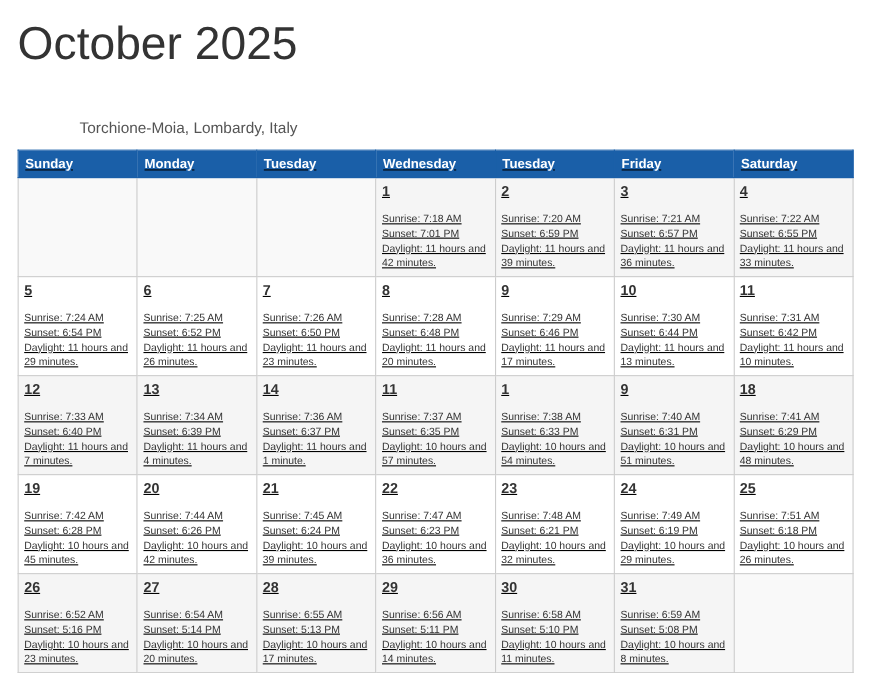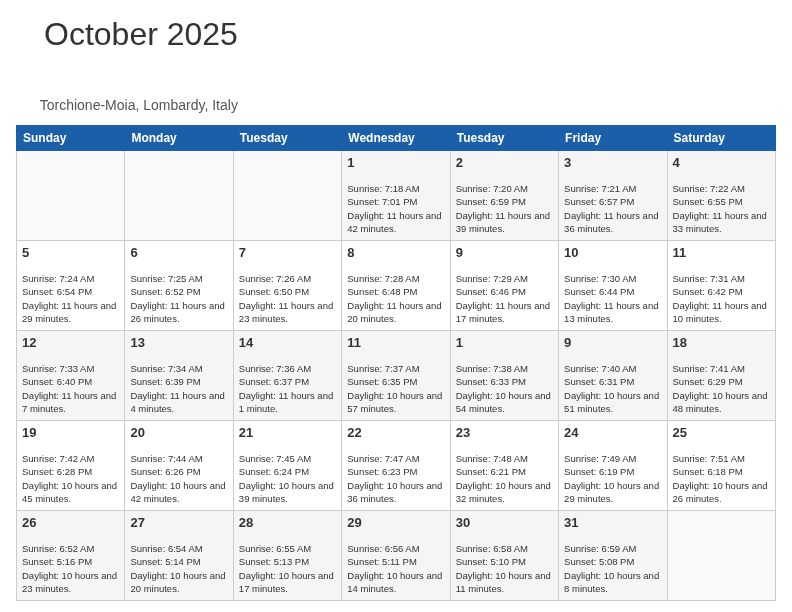--- a/index.html
+++ b/index.html
@@ -18,34 +18,34 @@
     }
     .logo {
       display: flex;
       flex-direction: column;
       align-items: flex-start;
     }
     .title-section {
       text-align: right;
     }
     .month-title {
-      font-size: 32px;
+      font-size: 42px;
       color: #333;
       font-weight: normal;
-      margin-left: 28px;
     }
     .location {
       font-size: 14px;
       color: #555;
       margin-top: 44px;
     }
     .calendar {
       width: 100%;
       border-collapse: collapse;
       border: 1px solid #ccc;
+      text-decoration: underline;
     }
     .calendar th {
       background-color: #1a5fa8;
       color: white;
       text-align: left;
       padding: 5px 6px;
       font-size: 12px;
       font-weight: bold;
       border: 1px solid #1a5fa8;
     }

